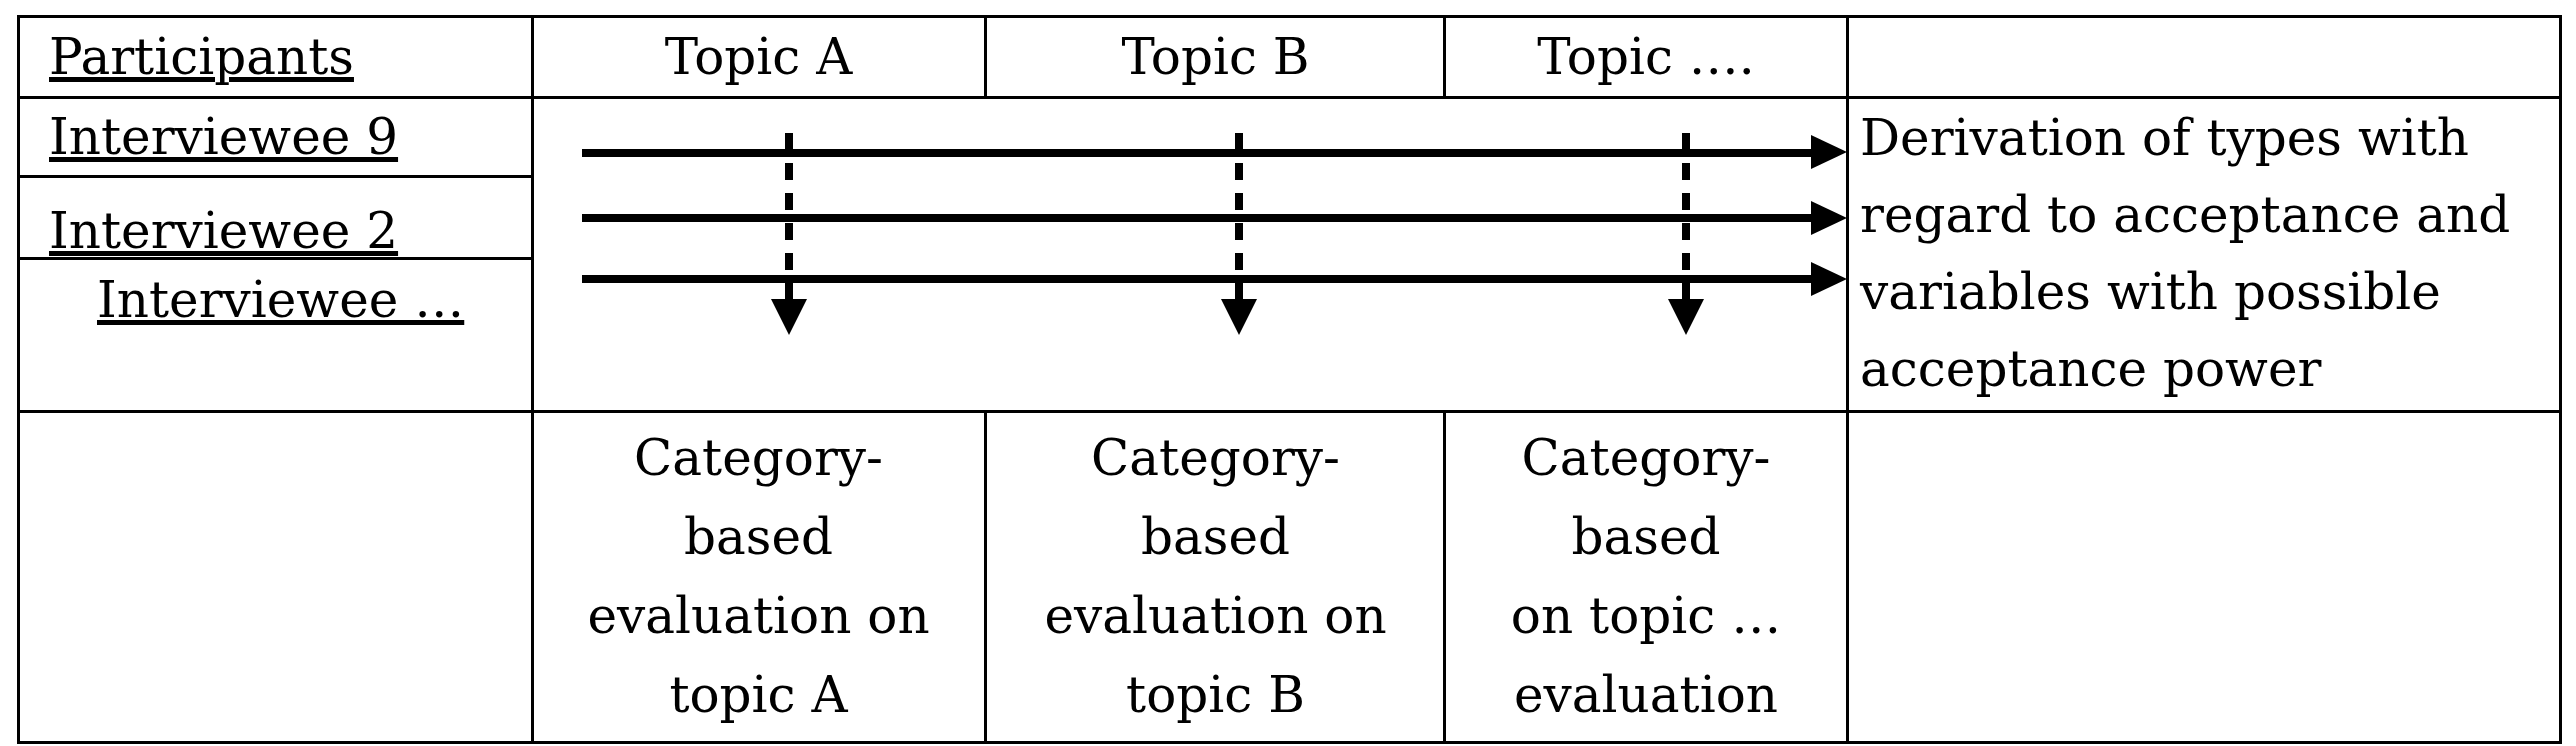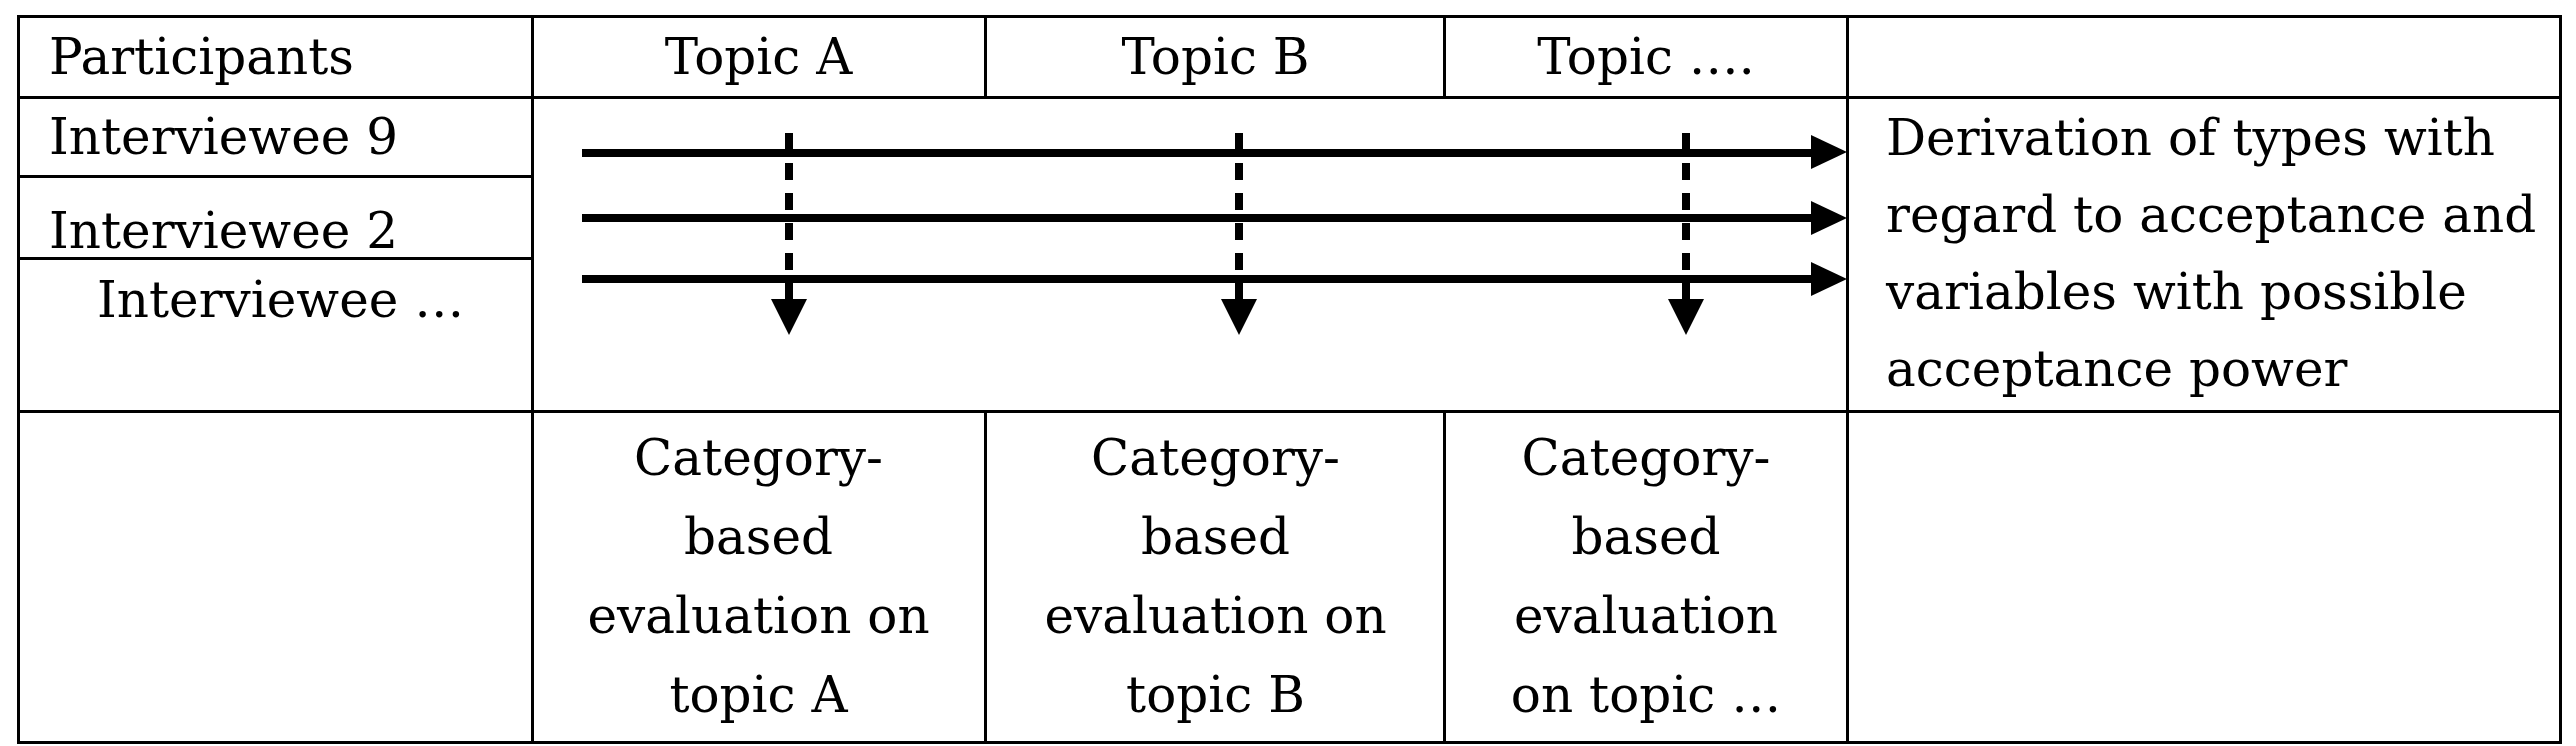--- a/index.html
+++ b/index.html
@@ -23,20 +23,21 @@
   .cell {
     position: absolute;
     display: flex;
     align-items: center;
     font-size: 50px;
     white-space: nowrap;
   }
   .cell.left {
     justify-content: flex-start;
     padding-left: 31px;
+    text-decoration: underline;
   }
   .cell.center {
     justify-content: center;
   }
   .multiline {
     position: absolute;
     display: flex;
     flex-direction: column;
     justify-content: center;
     font-size: 50px;
@@ -140,21 +141,21 @@
   <div class="h-arrow-line" style="top:275px;"></div>
   <div class="h-arrow-head" style="top:262px;"></div>
 
   <div class="v-dash-line" style="left:785px;"></div>
   <div class="v-arrow-head" style="left:771px;"></div>
   <div class="v-dash-line" style="left:1235px;"></div>
   <div class="v-arrow-head" style="left:1221px;"></div>
   <div class="v-dash-line" style="left:1682px;"></div>
   <div class="v-arrow-head" style="left:1668px;"></div>
 
-  <div class="multiline" id="derivation-note" style="left:1847px; top:97px; width:713px; height:313px; padding-left:39px; box-sizing:border-box; align-items:flex-start;">
+  <div class="multiline" id="derivation-note" style="left:1847px; top:97px; width:713px; height:313px; padding-left:13px; box-sizing:border-box; align-items:flex-start;">
     <div class="ln">Derivation of types with</div>
     <div class="ln">regard to acceptance and</div>
     <div class="ln">variables with possible</div>
     <div class="ln">acceptance power</div>
   </div>
 
   <div class="multiline center" style="left:532px; top:411px; width:453px; height:332px;">
     <div class="ln">Category-</div>
     <div class="ln">based</div>
     <div class="ln">evaluation on</div>
@@ -162,18 +163,18 @@
   </div>
   <div class="multiline center" style="left:986px; top:411px; width:459px; height:332px;">
     <div class="ln">Category-</div>
     <div class="ln">based</div>
     <div class="ln">evaluation on</div>
     <div class="ln">topic B</div>
   </div>
   <div class="multiline center" style="left:1445px; top:411px; width:402px; height:332px;">
     <div class="ln">Category-</div>
     <div class="ln">based</div>
+    <div class="ln">on topic …</div>
     <div class="ln">evaluation</div>
-    <div class="ln">on topic …</div>
   </div>
 
 </div>
 
 
 </body></html>

